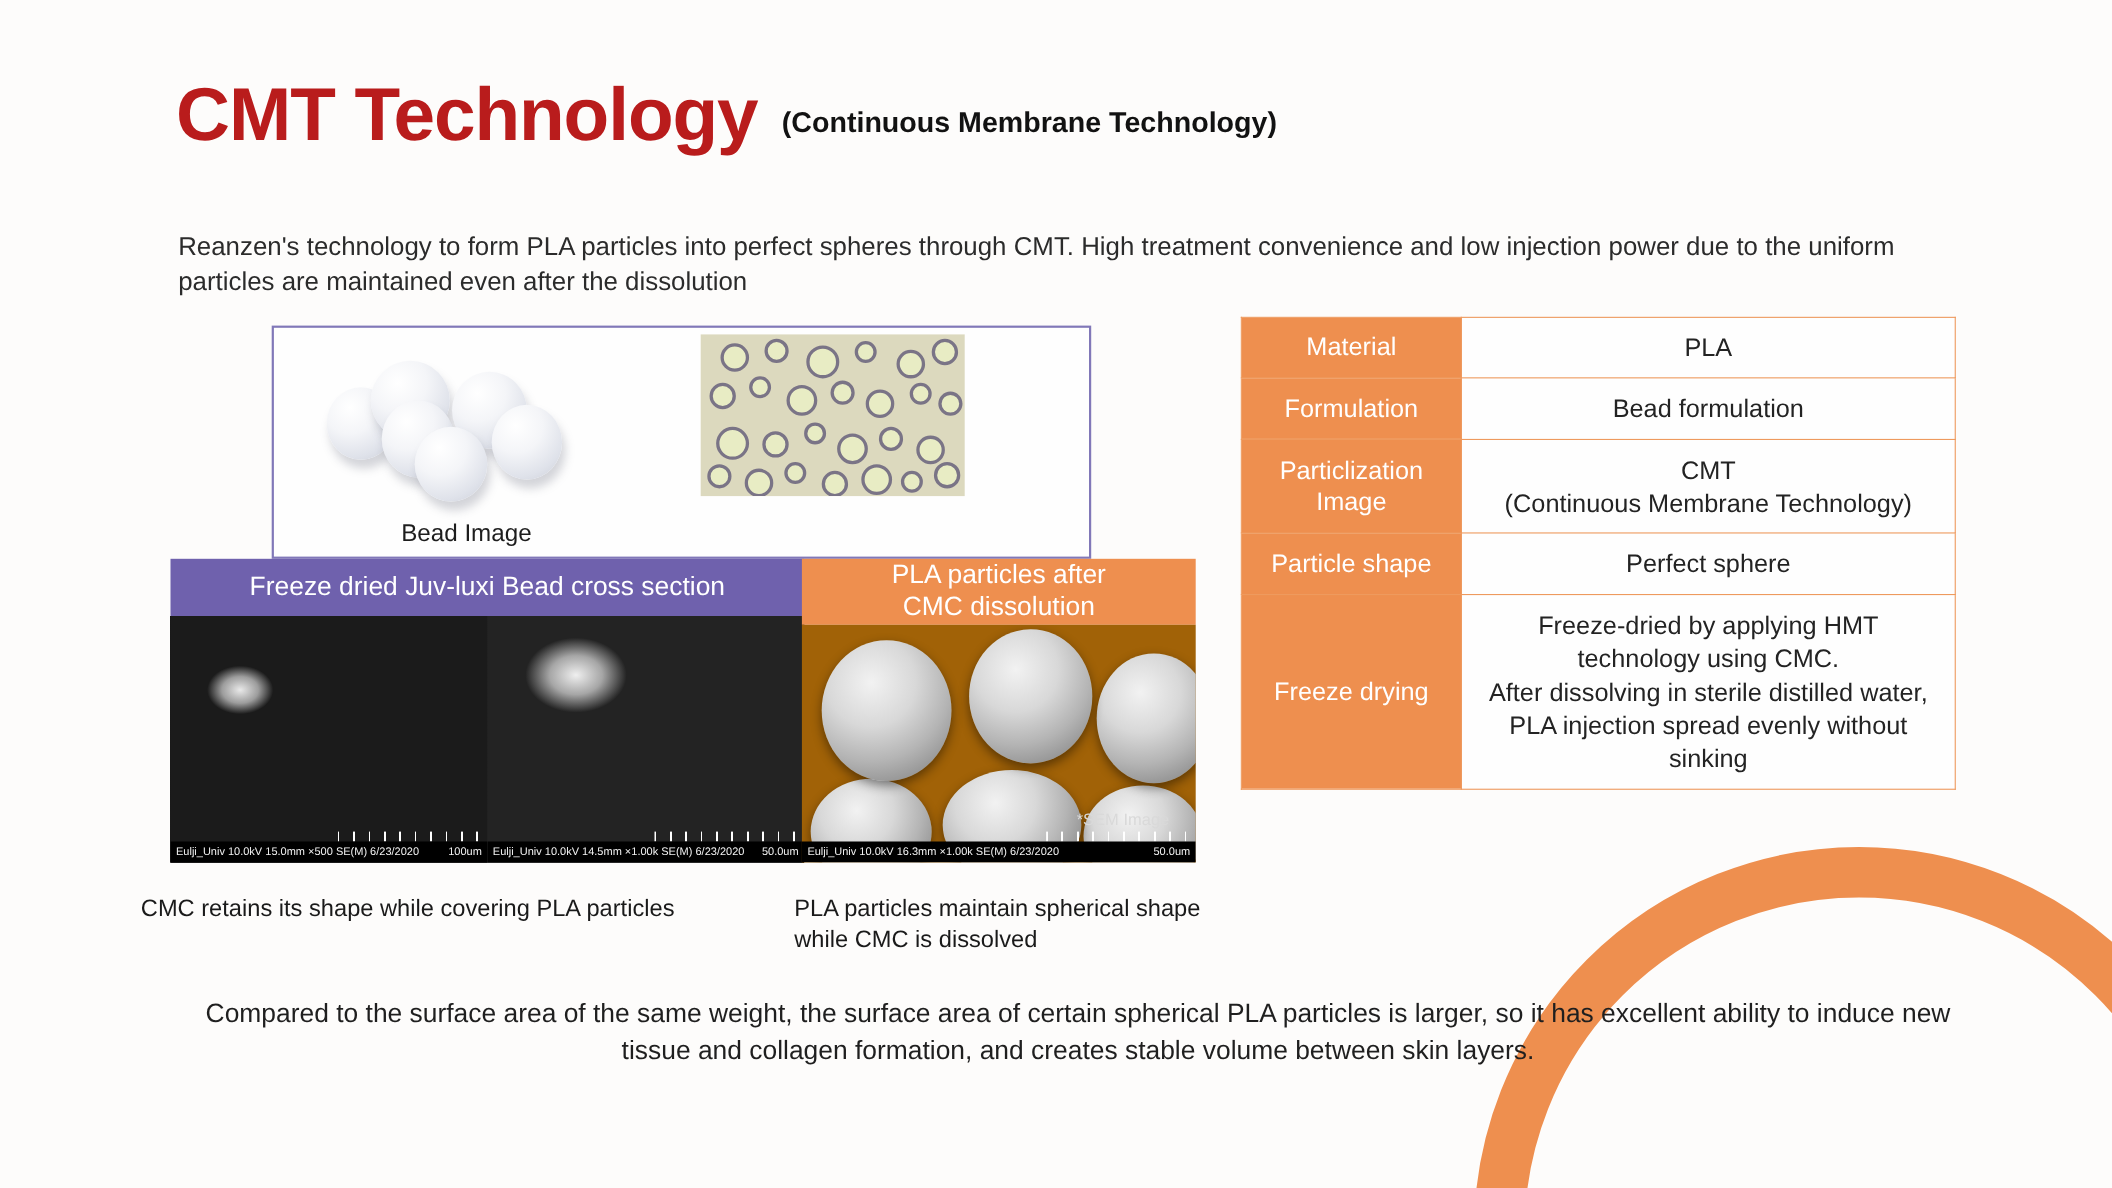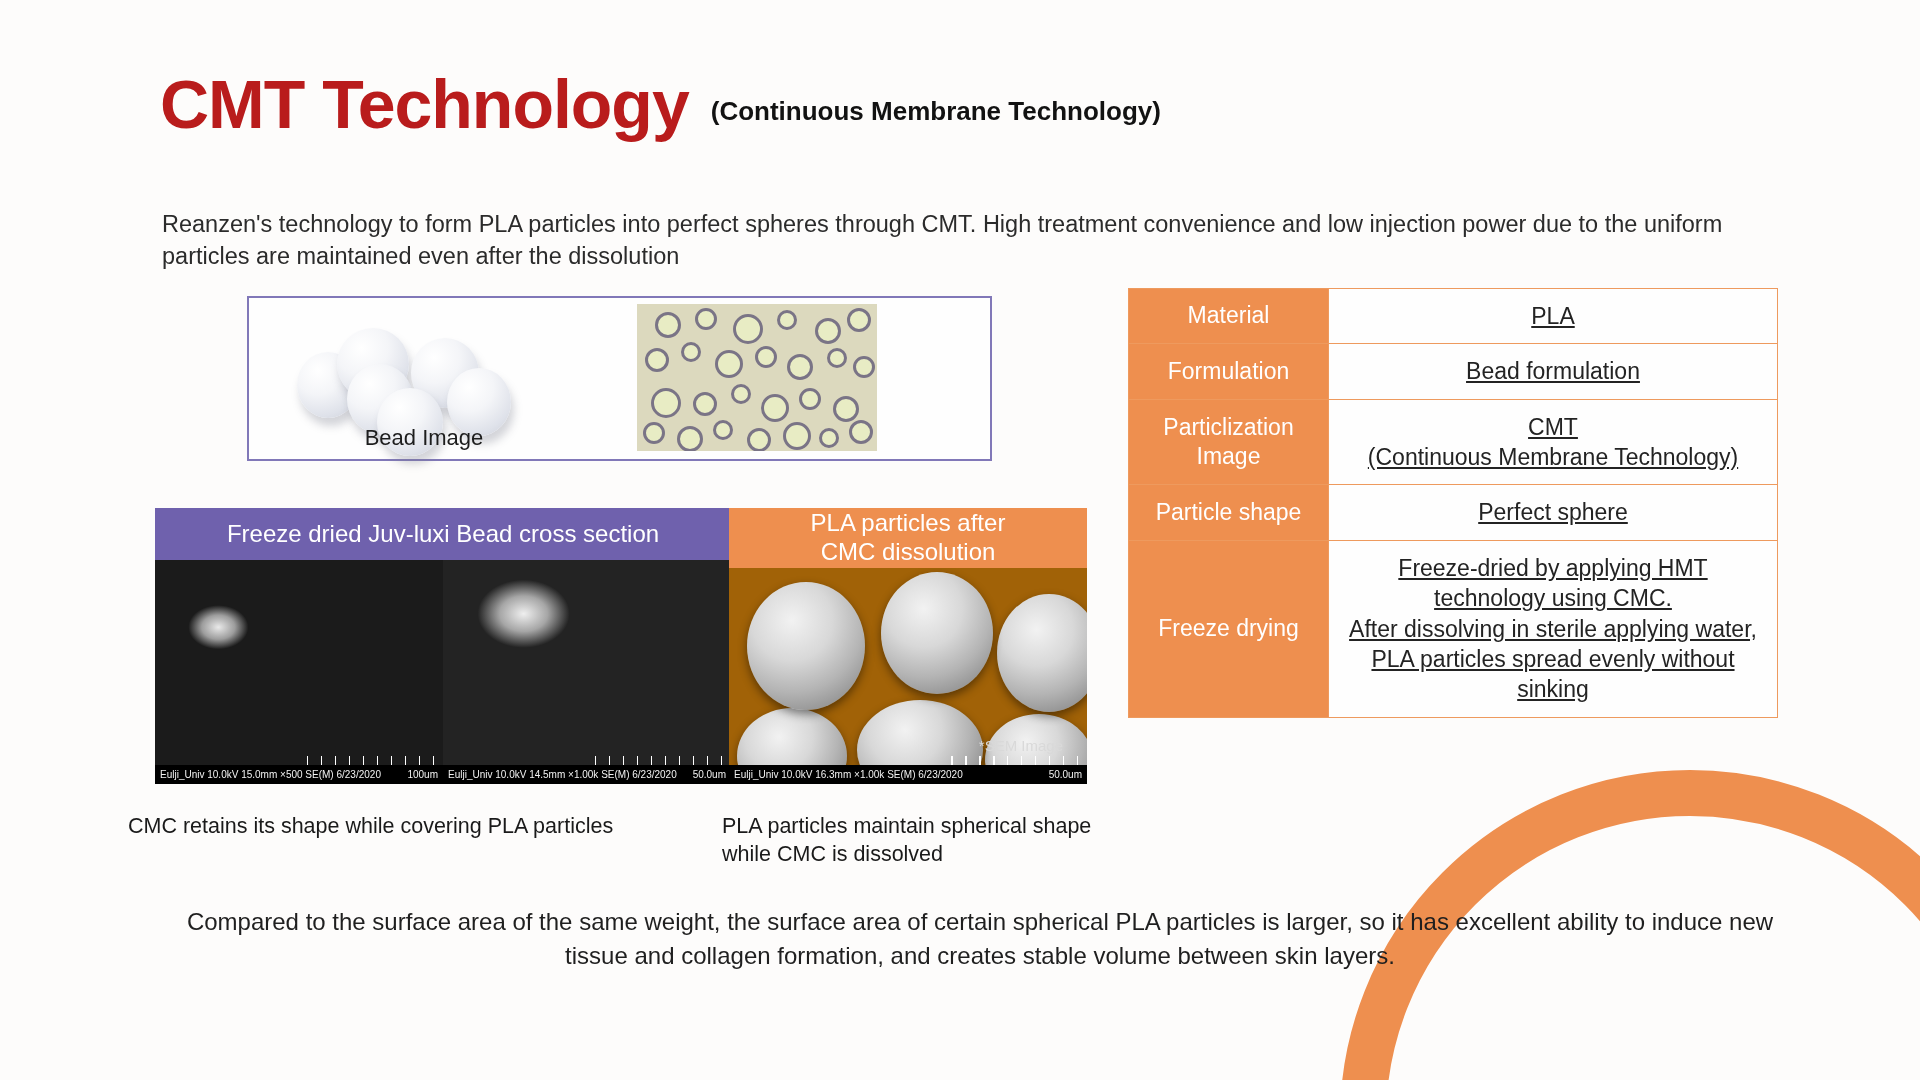--- a/index.html
+++ b/index.html
@@ -29,21 +29,21 @@
   }
 
   
   .lead {
     position: absolute; left: 162px; top: 208px; width: 1610px;
     font-size: 23.5px; color: #2B2B2B; line-height: 1.37;
   }
 
   
   .bead-box {
-    position: absolute; left: 247px; top: 296px; width: 745px; height: 165px;
+    position: absolute; left: 247px; top: 296px; width: 745px; height: 212px;
     border: 2.5px solid #8178B8; background: #FEFEFE;
   }
   .bead-inner { position: relative; width: 100%; height: 100%; }
   .beads-art { position: absolute; left: 42px; top: 12px; width: 250px; height: 140px; }
   .bead {
     position: absolute; border-radius: 50%;
     background: radial-gradient(circle at 34% 28%, #ffffff 0%, #f4f5f8 38%, #dfe2ea 72%, #c9ccd6 100%);
     box-shadow: 3px 8px 9px rgba(120,125,140,0.32);
   }
   .b1 { width: 62px; height: 66px; left: 6px;   top: 42px; }
@@ -132,21 +132,21 @@
     position: absolute; left: 1128px; top: 288px; width: 650px;
     border-collapse: collapse; table-layout: fixed;
   }
   .spec-table td { border: 1px solid #EE9A5E; vertical-align: middle; }
   .spec-key {
     width: 200px; background: #EE8F4F; color: #FFFFFF;
     text-align: center; font-size: 23px; line-height: 1.28; padding: 10px 6px;
   }
   .spec-val {
     background: #FEFEFE; color: #232323; text-align: center;
-    font-size: 23px; line-height: 1.32; padding: 12px 14px; text-decoration: underline;
+    font-size: 23px; line-height: 1.32; padding: 12px 14px;
   }
 
   
   .footer-note {
     position: absolute; left: 180px; top: 905px; width: 1600px;
     font-size: 24px; color: #1F1F1F; text-align: center; line-height: 1.42;
   }
 </style>
 </head>
 <body>
@@ -289,21 +289,21 @@
           <td class="spec-val">
             <div>Perfect sphere</div>
           </td>
         </tr>
         <tr>
           <td class="spec-key">
             <div>Freeze drying</div>
           </td>
           <td class="spec-val">
             <div>Freeze-dried by applying HMT technology using CMC.</div>
-            <div>After dissolving in sterile applying water, PLA particles spread evenly without sinking</div>
+            <div>After dissolving in sterile distilled water, PLA injection spread evenly without sinking</div>
           </td>
         </tr>
       </tbody>
   </table>
 
   <div class="footer-note">Compared to the surface area of the same weight, the surface area of certain spherical PLA particles is larger, so it has excellent ability to induce new tissue and collagen formation, and creates stable volume between skin layers.</div>
 
 </div>
 
 </body></html>

